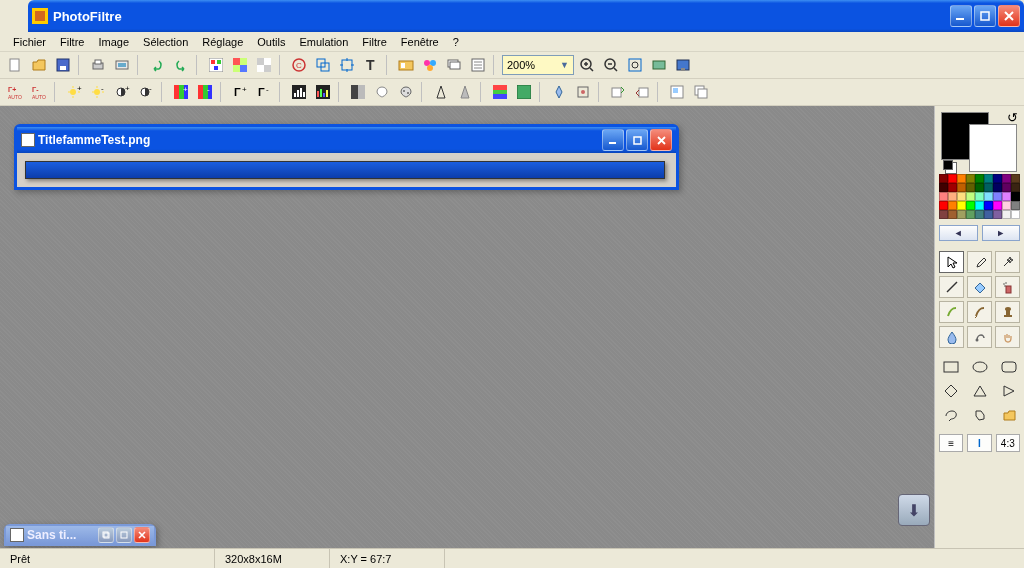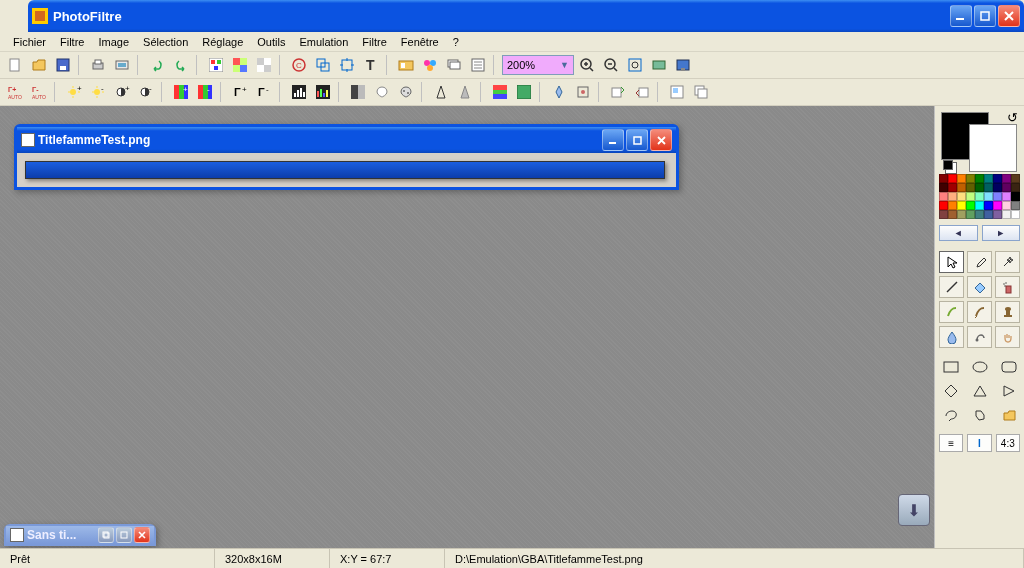--- a/index.html
+++ b/index.html
@@ -15,21 +15,21 @@
 .win-btn.close { background: linear-gradient(to bottom,#f48b7a,#e2331a); }
 
 
 .menubar { height: 20px; background: #ece9d8; display: flex; align-items: center; padding: 0 6px; font-size: 11px; border-bottom: 1px solid #d8d5c5; }
 .menubar span { padding: 2px 7px; cursor: default; }
 
 
 .toolbar { background: #ece9d8; display: flex; align-items: center; padding: 2px 4px; border-bottom: 1px solid #d4d0c0; gap: 2px; flex-wrap: nowrap; }
 .tb-btn { width: 22px; height: 22px; display: flex; align-items: center; justify-content: center; border: 1px solid transparent; }
 .tb-sep { width: 5px; height: 20px; border-left: 1px solid #c0c0c0; margin: 0 2px; }
-.zoom-box { height: 20px; border: 1px solid #7f9db9; background: #f0abfc; font-size: 11px; padding: 0 4px; display: flex; align-items: center; width: 72px; justify-content: space-between; }
+.zoom-box { height: 20px; border: 1px solid #7f9db9; background: #fef9c3; font-size: 11px; padding: 0 4px; display: flex; align-items: center; width: 72px; justify-content: space-between; }
 .zoom-box .arrow { color: #4a6a9c; font-size: 9px; }
 
 
 .workarea { flex: 1; display: flex; min-height: 0; }
 .canvas-zone { flex: 1; background: #8a8a8a; position: relative; overflow: hidden; }
 .canvas-zone::before{content:"";position:absolute;inset:0;background-image:repeating-linear-gradient(45deg,rgba(255,255,255,.04) 0 1px,transparent 1px 3px);}
 
 
 .doc-win { position: absolute; border: 3px solid #0b53e1; border-radius: 6px 6px 0 0; background: #8b5cf6; display: flex; flex-direction: column; box-shadow: 2px 2px 6px rgba(0,0,0,.3); }
 .doc-titlebar { height: 26px; background: linear-gradient(to bottom,#3c8ef2 0%,#0b53e1 15%,#0b53e1 85%,#0946bb 100%); display: flex; align-items: center; padding: 0 4px; }
@@ -669,14 +669,13 @@
       <div style="color:#06c;font-weight:bold;">I</div>
       <div>4:3</div>
     </div>
   </div>
 </div>
 
 <div class="statusbar">
   <div class="cell" style="width:215px">Prêt</div>
   <div class="cell" style="width:115px">320x8x16M</div>
   <div class="cell" style="width:115px">X:Y = 67:7</div>
-  <div class="cell" style="flex:1">D:\Emulation\GBA\TitlefammeTest.png</div>
 </div>
 
 </body></html>

